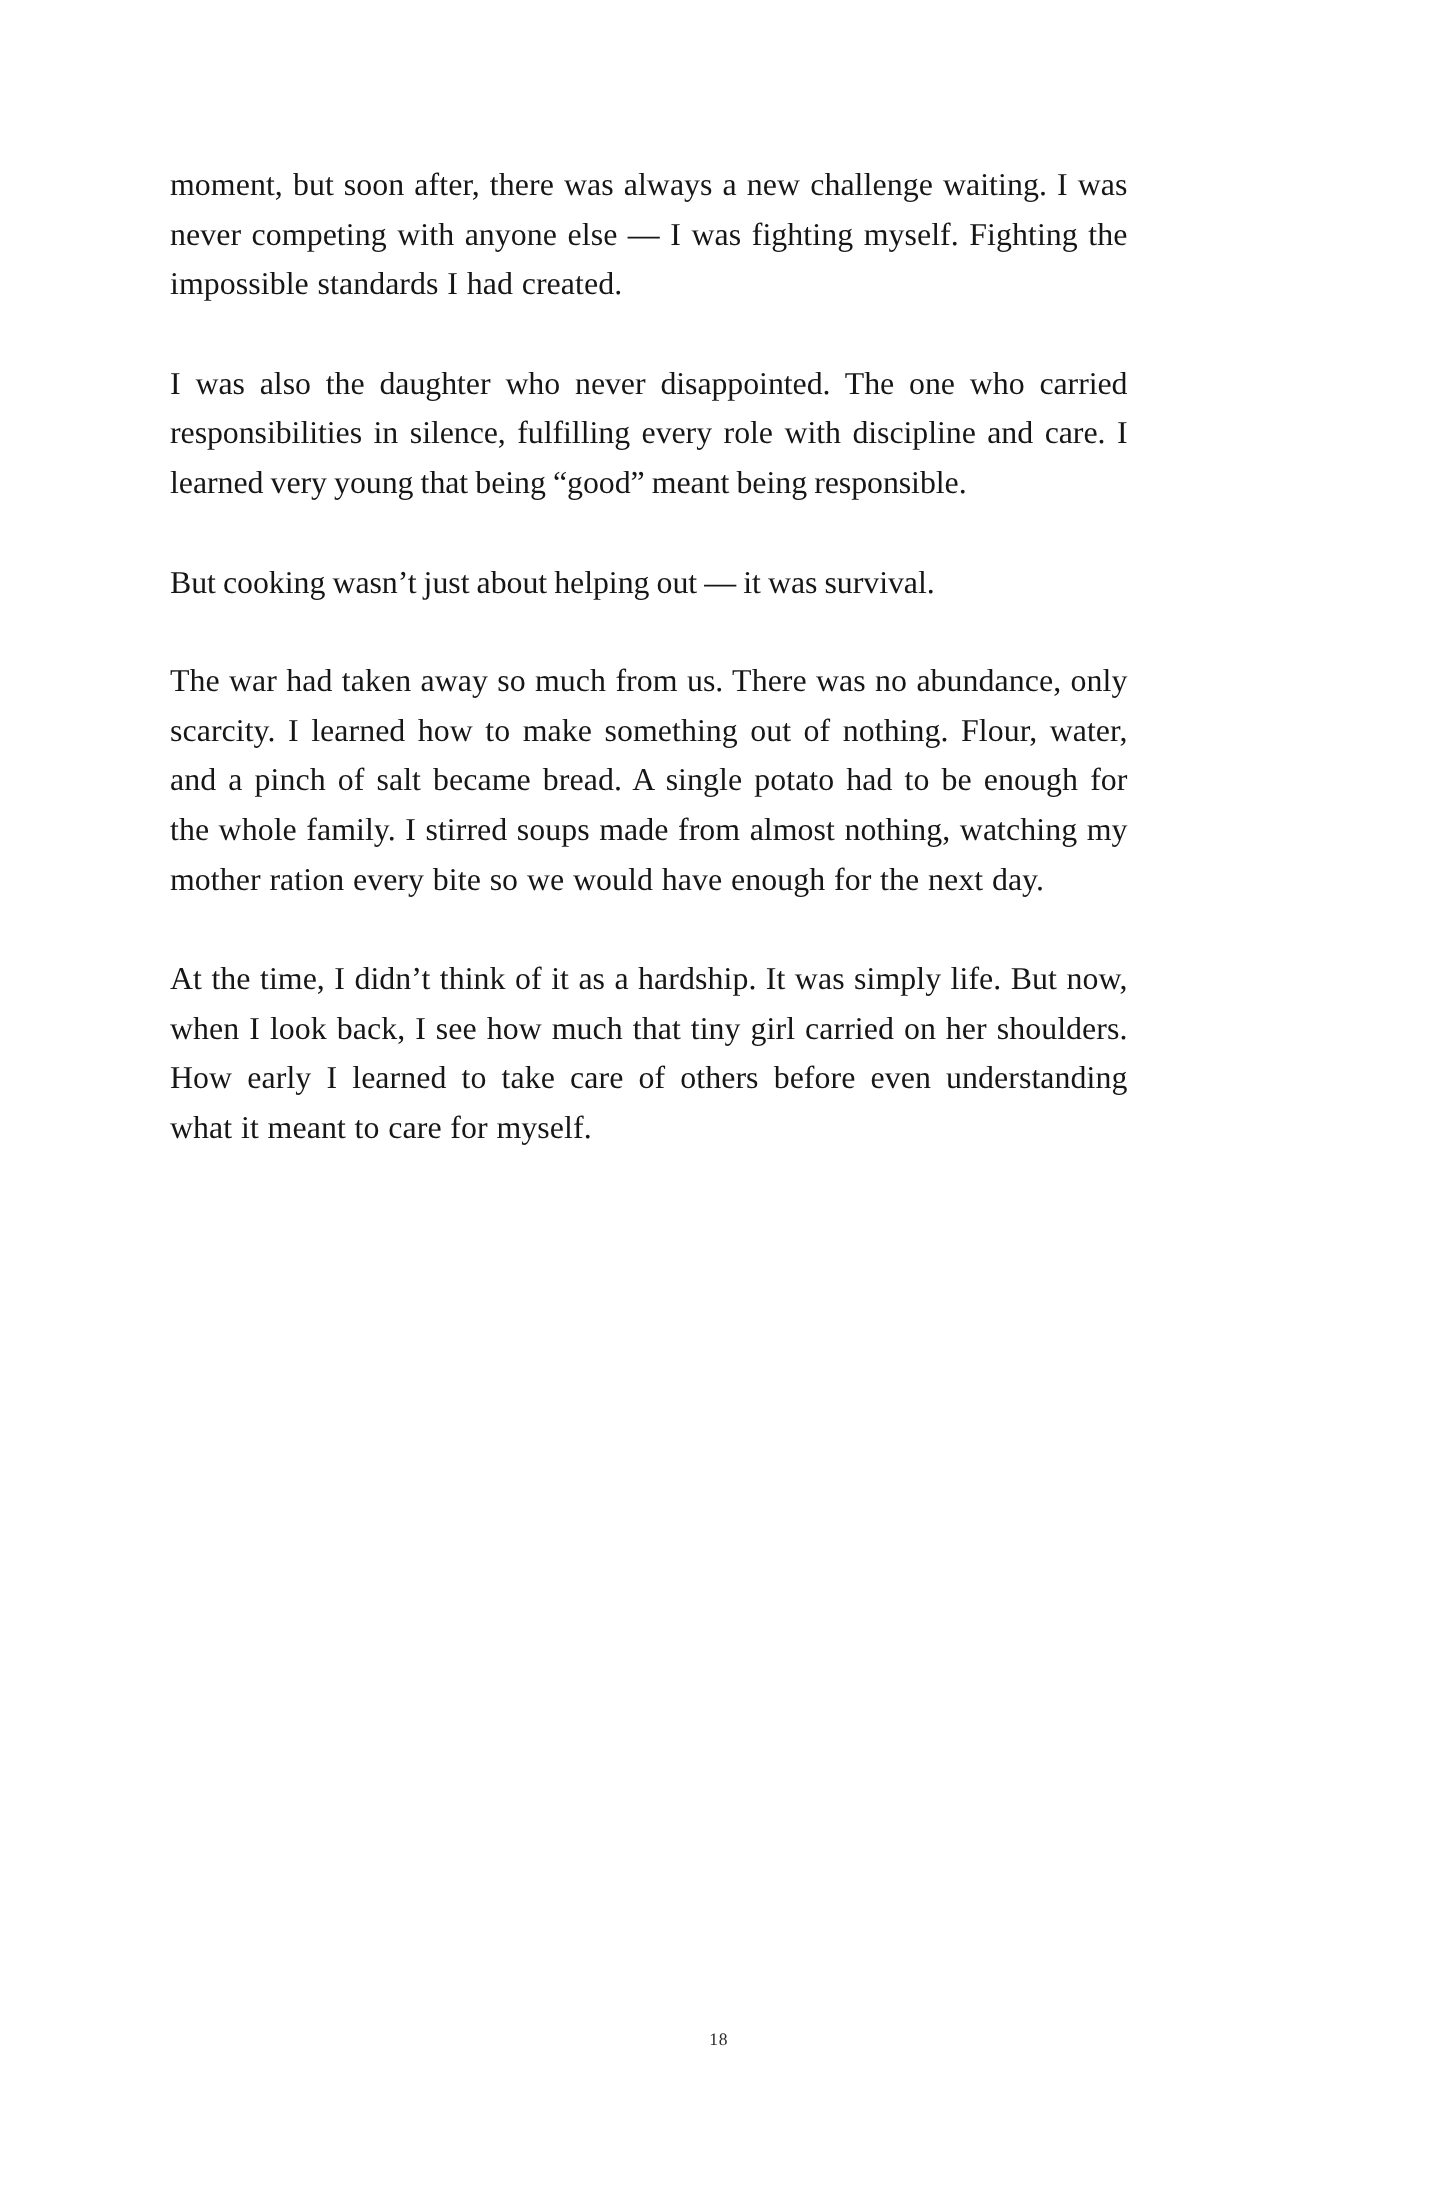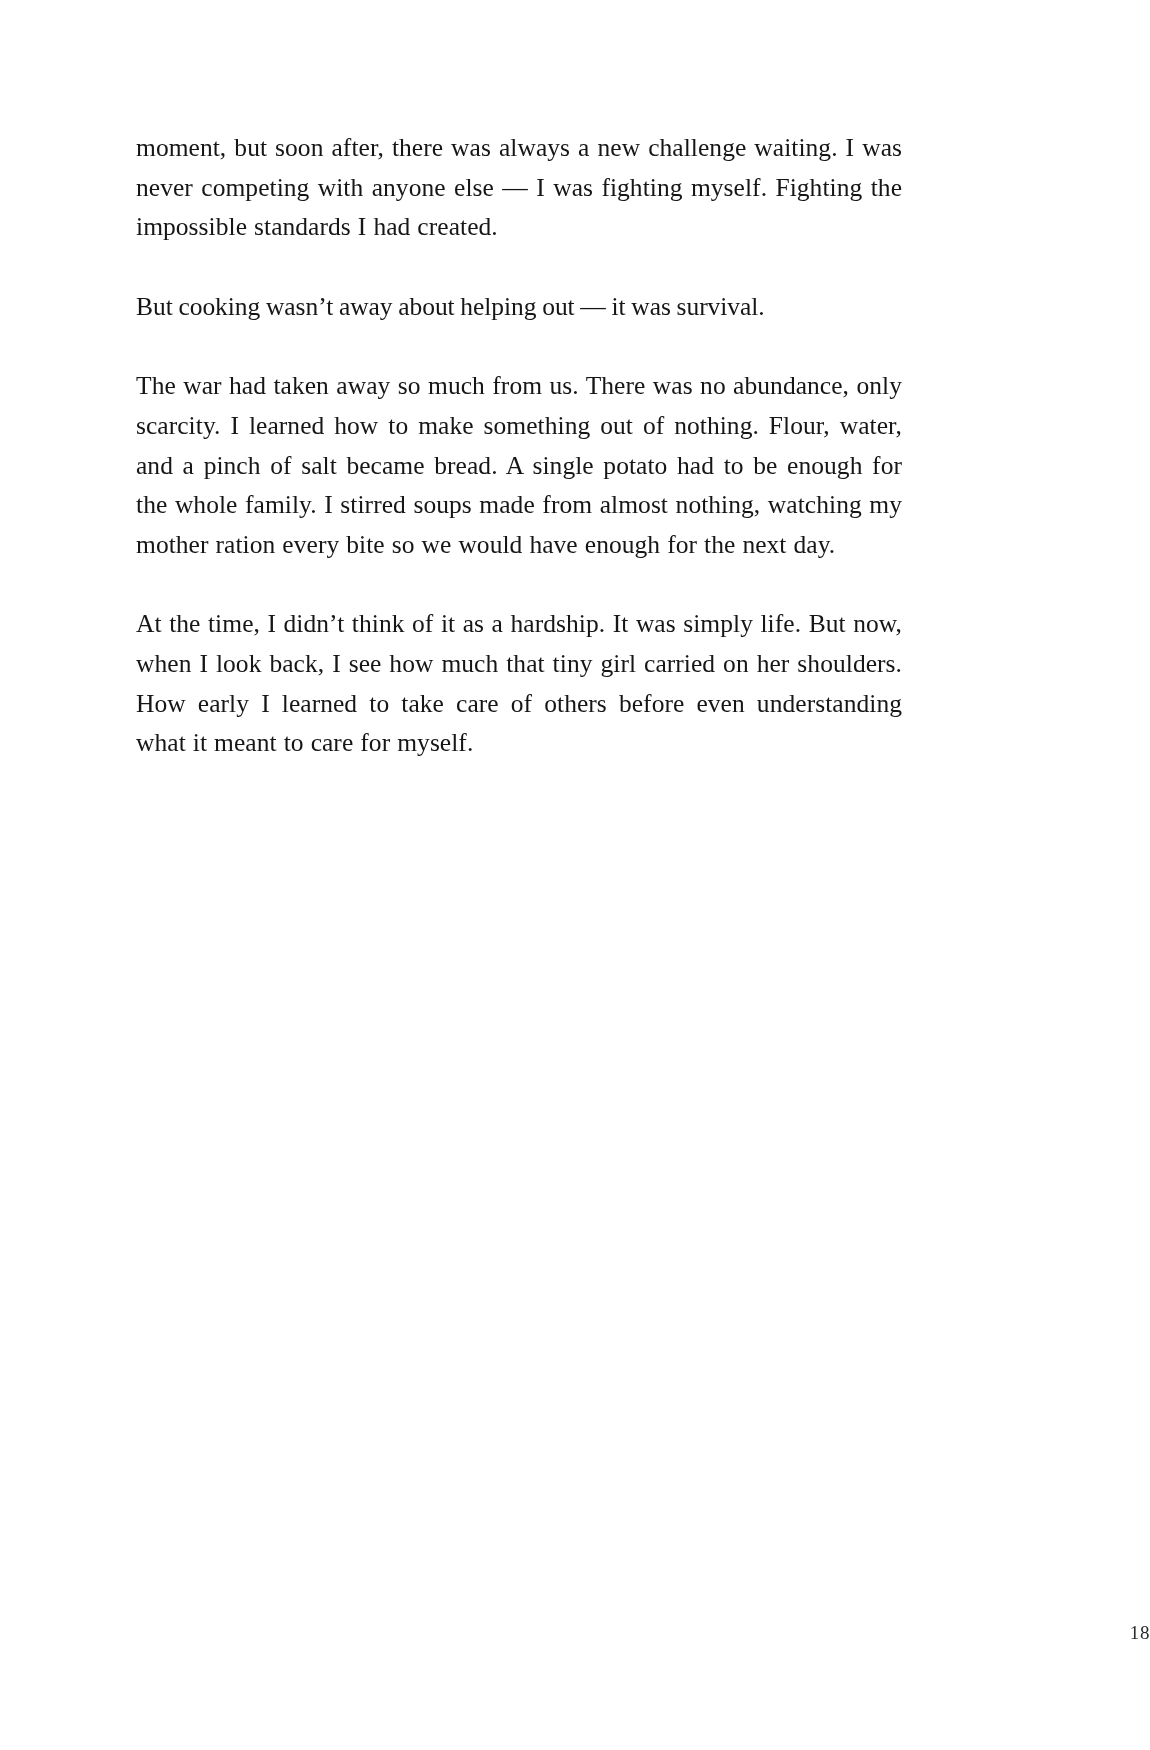--- a/index.html
+++ b/index.html
@@ -55,40 +55,41 @@
   }
   .para.loose {
     word-spacing: 0.6px;
   }
 
   .folio {
     position: absolute;
     left: 0;
     top: 1620px;
     width: 1150px;
-    text-align: right;
-    font-size: 19px;
+    text-align: center;
+    font-size: 14px;
     line-height: 26px;
     color: #2a2a2a;
     letter-spacing: 0.6px;
   }
 </style>
 </head>
 <body>
 
 <div class="page">
 
   <div class="text-block">
 
     <p class="para loose">moment, but soon after, there was always a new challenge waiting. I was never competing with anyone else — I was fighting myself. Fighting the impossible standards I had created.</p>
 
 
+    <p class="para tight">I was also the daughter who never disappointed. The one who carried responsibilities in silence, fulfilling every role with discipline and care. I learned very young that being “good” meant being responsible.</p>
 
 
-    <p class="para tight">But cooking wasn’t away about helping out — it was survival.</p>
+    <p class="para tight">But cooking wasn’t just about helping out — it was survival.</p>
 
     <p class="para loose">The war had taken away so much from us. There was no abundance, only scarcity. I learned how to make something out of nothing. Flour, water, and a pinch of salt became bread. A single potato had to be enough for the whole family. I stirred soups made from almost nothing, watching my mother ration every bite so we would have enough for the next day.</p>
 
     <p class="para loose">At the time, I didn’t think of it as a hardship. It was simply life. But now, when I look back, I see how much that tiny girl carried on her shoulders. How early I learned to take care of others before even understanding what it meant to care for myself.</p>
 
   </div>
 
   <div class="folio">18</div>
 
 </div>

